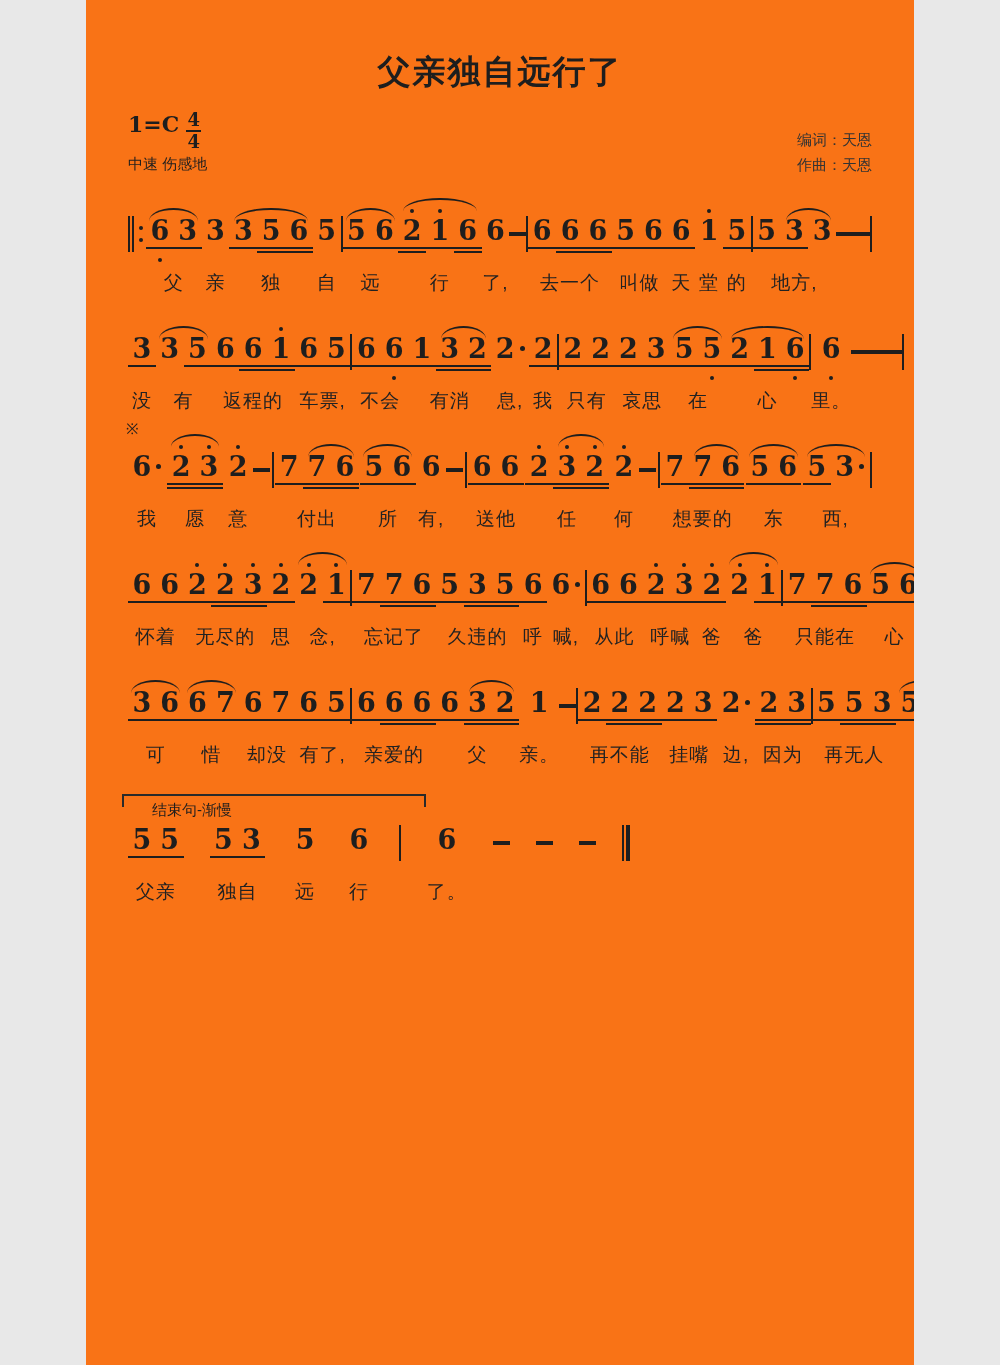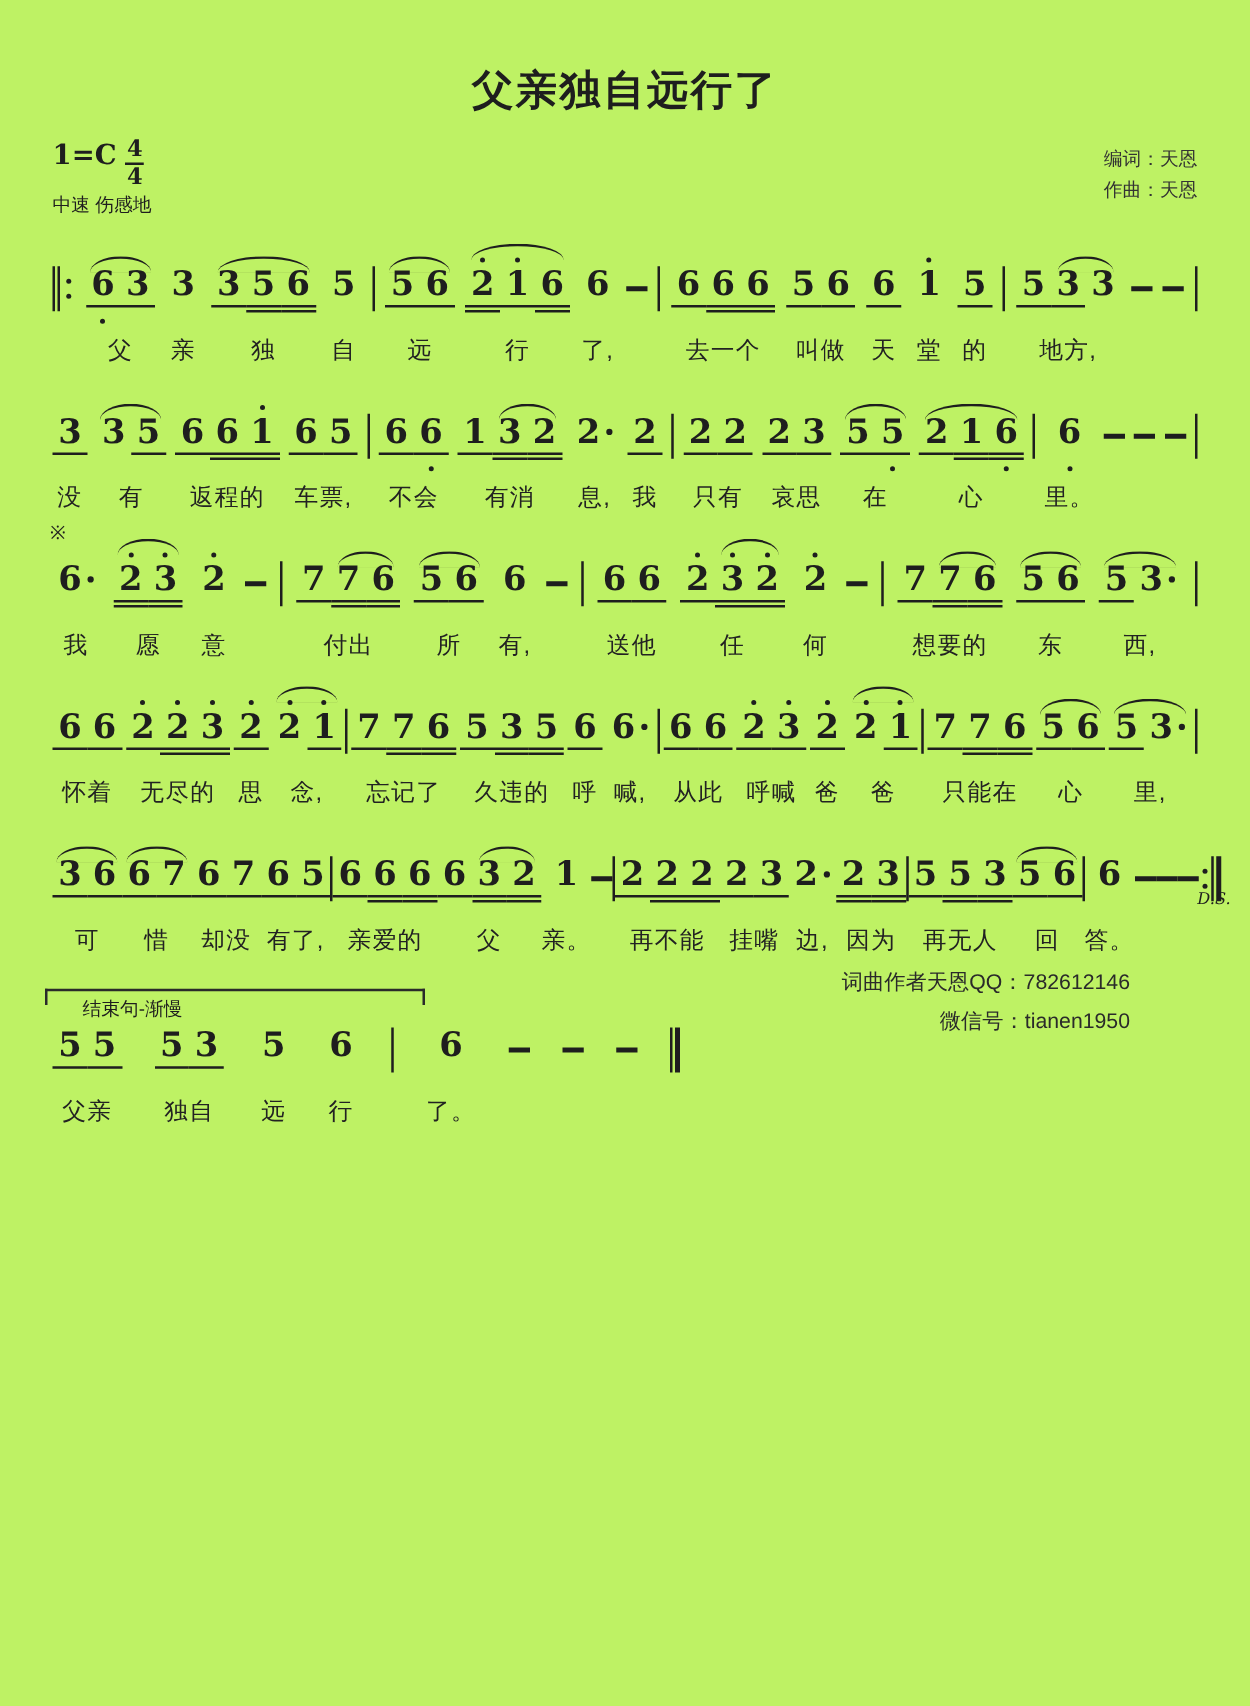--- a/index.html
+++ b/index.html
@@ -1,27 +1,27 @@
 <!DOCTYPE html>
 <html><head>
 <meta charset="utf-8">
 <style>
   html,body{margin:0;padding:0;background:#e8e8e8;}
-  .page{width:1000px;height:1365px;background:#bef264;position:relative;margin:0 auto;
+  .page{width:828px;height:1365px;background:#f97316;position:relative;margin:0 auto;
         font-family:"Liberation Sans",sans-serif;color:#1e1e1e;overflow:hidden;}
   .content{padding:0 42px;}
   .title{ text-align:center;padding-top:50px;font-size:33px;font-weight:bold;letter-spacing:2px;}
   .meta-row{display:flex;justify-content:space-between;align-items:flex-start;margin-top:16px;}
   .key-sig{display:flex;align-items:flex-start;font-family:"DejaVu Serif","Liberation Serif",serif;
            font-weight:700;font-size:22px;}
   .frac{display:inline-flex;flex-direction:column;align-items:center;margin-left:7px;}
   .frac .fnum,.frac .fden{font-size:18px;line-height:18px;font-weight:700;
         font-family:"DejaVu Serif","Liberation Serif",serif;}
   .frac .fbar{width:15px;height:2px;background:#1e1e1e;margin:1px 0;}
-  .credits{font-size:15px;line-height:25px;color:#333;margin-top:4px;}
+  .credits{font-size:15px;line-height:25px;color:#333;margin-top:16px;}
   .tempo{font-size:15px;margin-top:4px;}
   #lines{margin-top:30px;}
   .m-line{display:flex;justify-content:space-between;align-items:flex-start;margin-bottom:29px;}
   .m-line.short{justify-content:flex-start;gap:26px;position:relative;margin-top:48px;}
   .cell{display:flex;flex-direction:column;align-items:center;}
   .top{height:55px;display:flex;align-items:flex-start;}
   .grp{display:flex;position:relative;}
   .nt{display:flex;flex-direction:column;align-items:center;}
   .r-hi{height:8px;display:flex;align-items:center;justify-content:center;}
   .odot{width:4px;height:4px;border-radius:50%;background:#1e1e1e;display:block;}
@@ -2304,17 +2304,13 @@
                 <div class="vbar"></div>
                 <div class="vbar thick"></div>
               </div>
             </div>
             <div class="lyr"></div>
           </div>
         </div>
       </div>
   </div>
 
-  <div class="footer">
-    <div>词曲作者天恩QQ：782612146</div>
-    <div>微信号：tianen1950</div>
-  </div>
 </div>
 
 </body></html>

